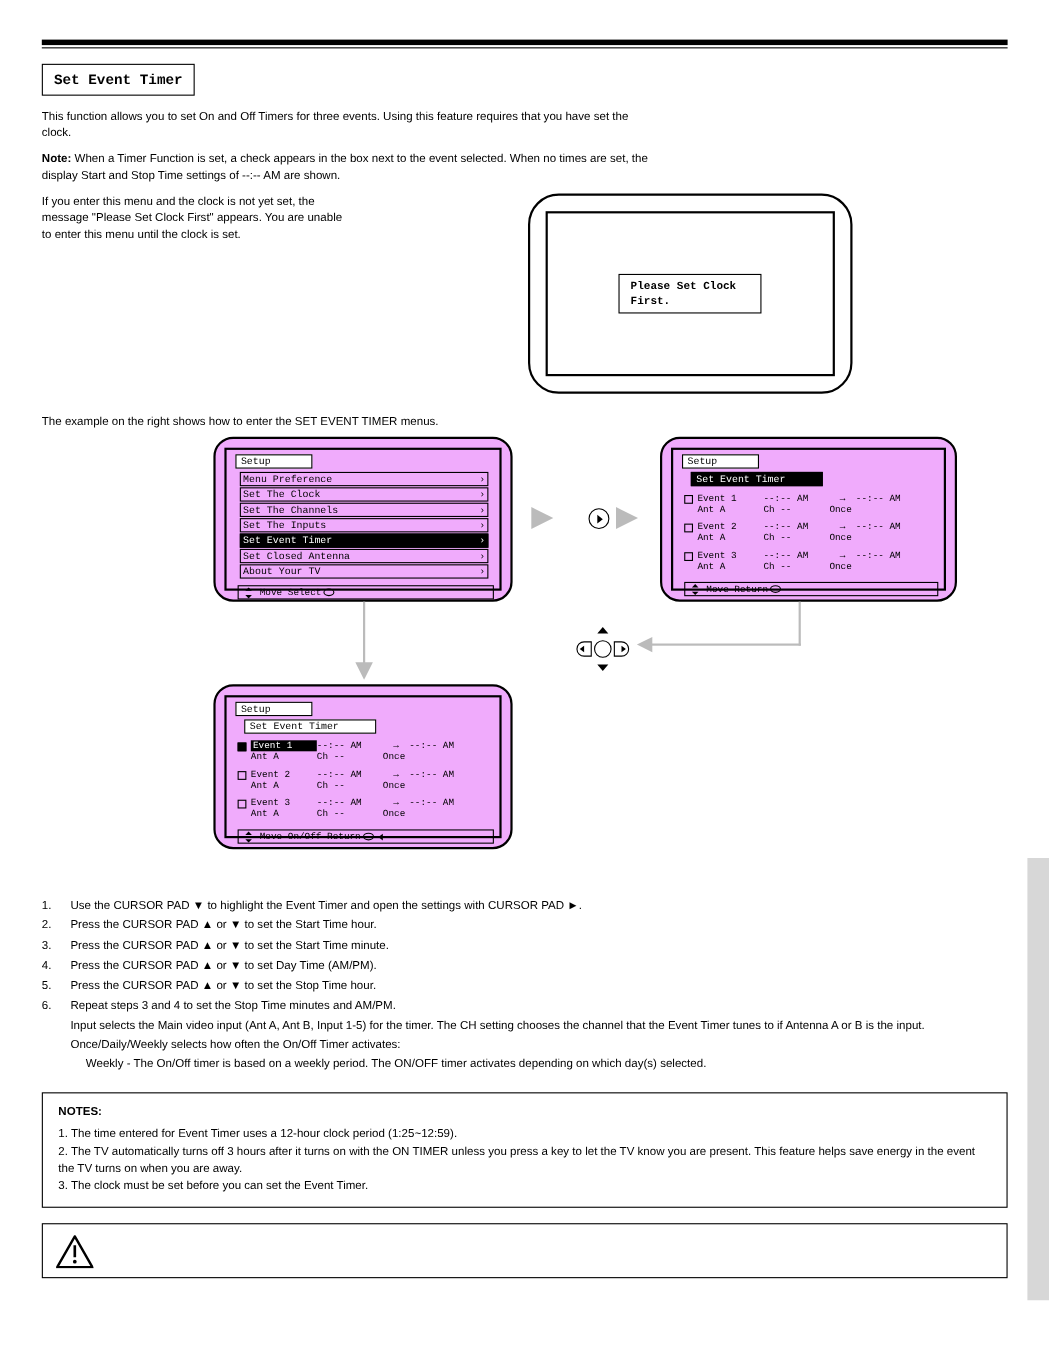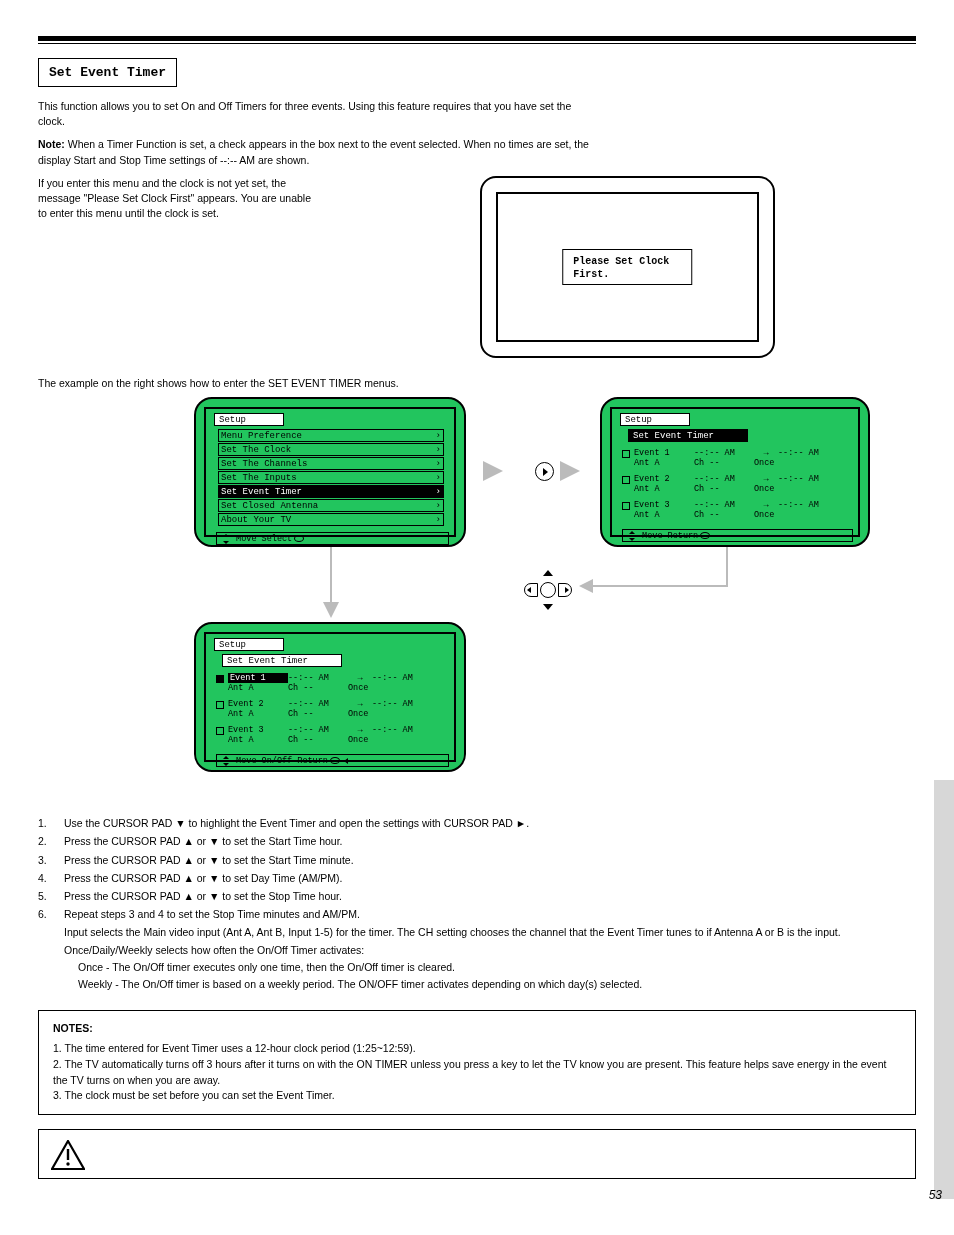--- a/index.html
+++ b/index.html
@@ -10,26 +10,26 @@
 .sec-title{font-family:"Courier New",monospace;font-weight:bold;font-size:13px}
 .title-box{border:1.5px solid #000;padding:6px 10px;display:inline-block;margin-bottom:8px}
 .intro{margin:4px 0 8px 0;line-height:1.45;max-width:560px}
 .note{margin:4px 0 8px 0;line-height:1.45;max-width:560px}
 .bold{font-weight:bold}
 .instr-block{position:relative;margin-bottom:18px}
 .step{display:flex;margin:3px 0;line-height:1.45}
 .step-num{width:26px;flex:0 0 auto}
 .step-txt{flex:1}
 .step-ind{margin-left:26px;line-height:1.45;margin-top:2px}
-.tvouter{border:2px solid #000;border-radius:16px;padding:14px;width:295px;margin:0 auto}
+.tvouter{border:2px solid #000;border-radius:28px;padding:14px;width:295px;margin:0 auto}
 .tvinner{border:2px solid #000;height:150px;position:relative}
 .tvmsg{font-family:"Courier New",monospace;font-weight:bold;font-size:10px}
 .tvmsgbox{border:1.5px solid #000;padding:4px 10px;position:absolute;left:50%;top:50%;transform:translate(-50%,-50%)}
 .diag{position:relative;height:410px;margin-bottom:6px}
-.osd{position:absolute;border:2px solid #000;border-radius:18px;background:#22c55e;padding:8px}
+.osd{position:absolute;border:2px solid #000;border-radius:18px;background:#f0abfc;padding:8px}
 .osd-inner{border:2px solid #000;height:100%;position:relative;padding:4px}
 .osd1{left:78px;top:0;width:272px;height:150px}
 .osd2{left:484px;top:0;width:270px;height:150px}
 .osd3{left:78px;top:225px;width:272px;height:150px}
 .tab{font-family:"Courier New",monospace;font-size:9px;position:relative;height:14px;margin-bottom:2px}
 .tab-lbl{border:1px solid #000;position:absolute;padding:0 4px;background:#fff;height:13px;line-height:12px}
 .tab-lbl.top{z-index:2}
 .menuitem{font-family:Liberation Mono, monospace;font-size:9px;border:1px solid #000;padding:0 2px;margin:1px 6px 1px 8px;position:relative;height:13px;line-height:12px}
 .menuitem.sel{background:#000;color:#fff}
 .menuarrow{position:absolute;right:2px;top:0;font-size:9px}
@@ -280,21 +280,20 @@
     <div class="step">
         <span class="step-num">5.</span>
         <span class="step-txt">Press the CURSOR PAD ▲ or ▼ to set the Stop Time hour.</span>
       </div>
     <div class="step">
         <span class="step-num">6.</span>
         <span class="step-txt">Repeat steps 3 and 4 to set the Stop Time minutes and AM/PM.</span>
       </div>
     <p class="step-ind">Input selects the Main video input (Ant A, Ant B, Input 1-5) for the timer. The CH setting chooses the channel that the Event Timer tunes to if Antenna A or B is the input.</p>
     <p class="step-ind">Once/Daily/Weekly selects how often the On/Off Timer activates:</p>
-    <p class="step-ind" style="margin-left:40px">Once - The On/Off timer executes only one time, then the On/Off timer is cleared.</p>
     <p class="step-ind" style="margin-left:40px">Weekly - The On/Off timer is based on a weekly period. The ON/OFF timer activates depending on which day(s) selected.</p>
   </div>
 
   <div class="notes-box">
     <div class="nb">NOTES:</div>
     <div>1. The time entered for Event Timer uses a 12-hour clock period (1:25~12:59).</div>
     <div>2. The TV automatically turns off 3 hours after it turns on with the ON TIMER unless you press a key to let the TV know you are present. This feature helps save energy in the event the TV turns on when you are away.</div>
     <div>3. The clock must be set before you can set the Event Timer.</div>
   </div>
 

